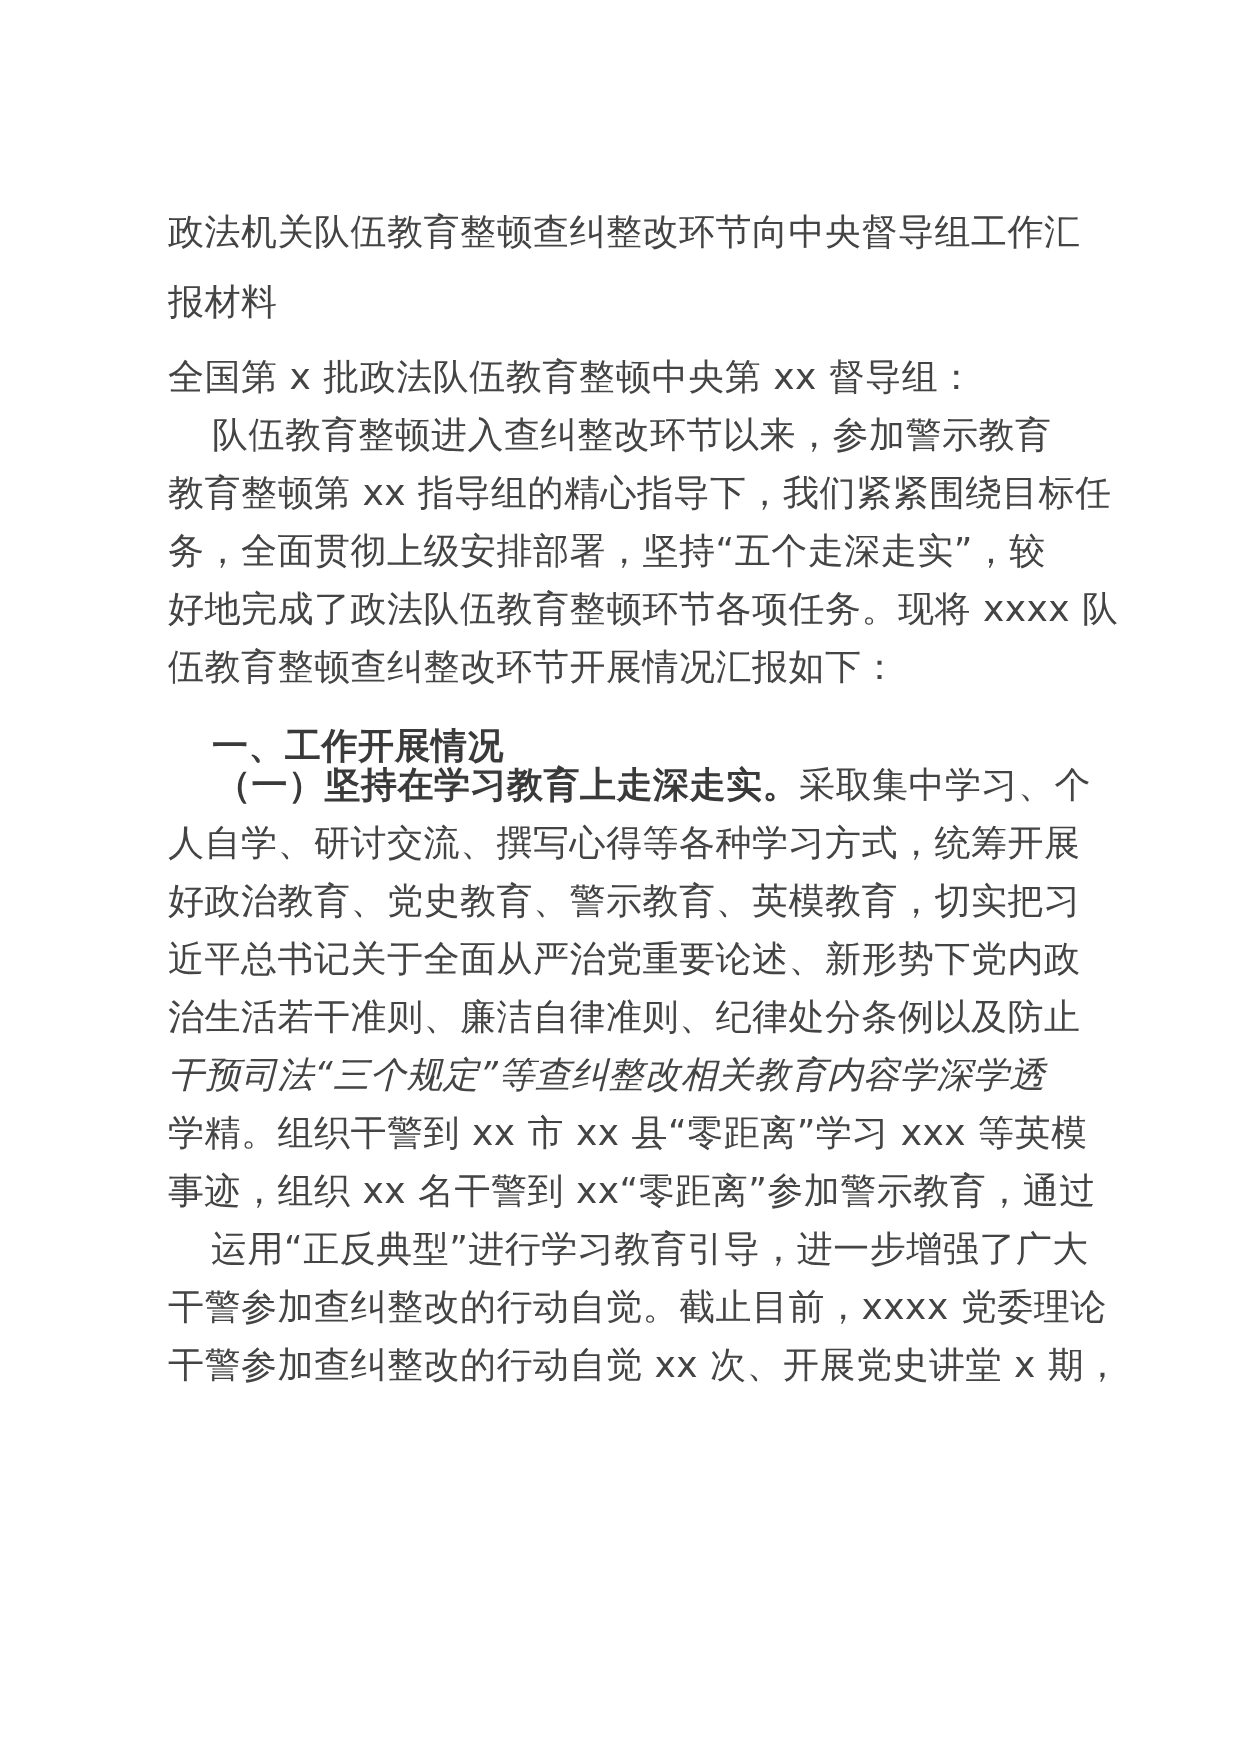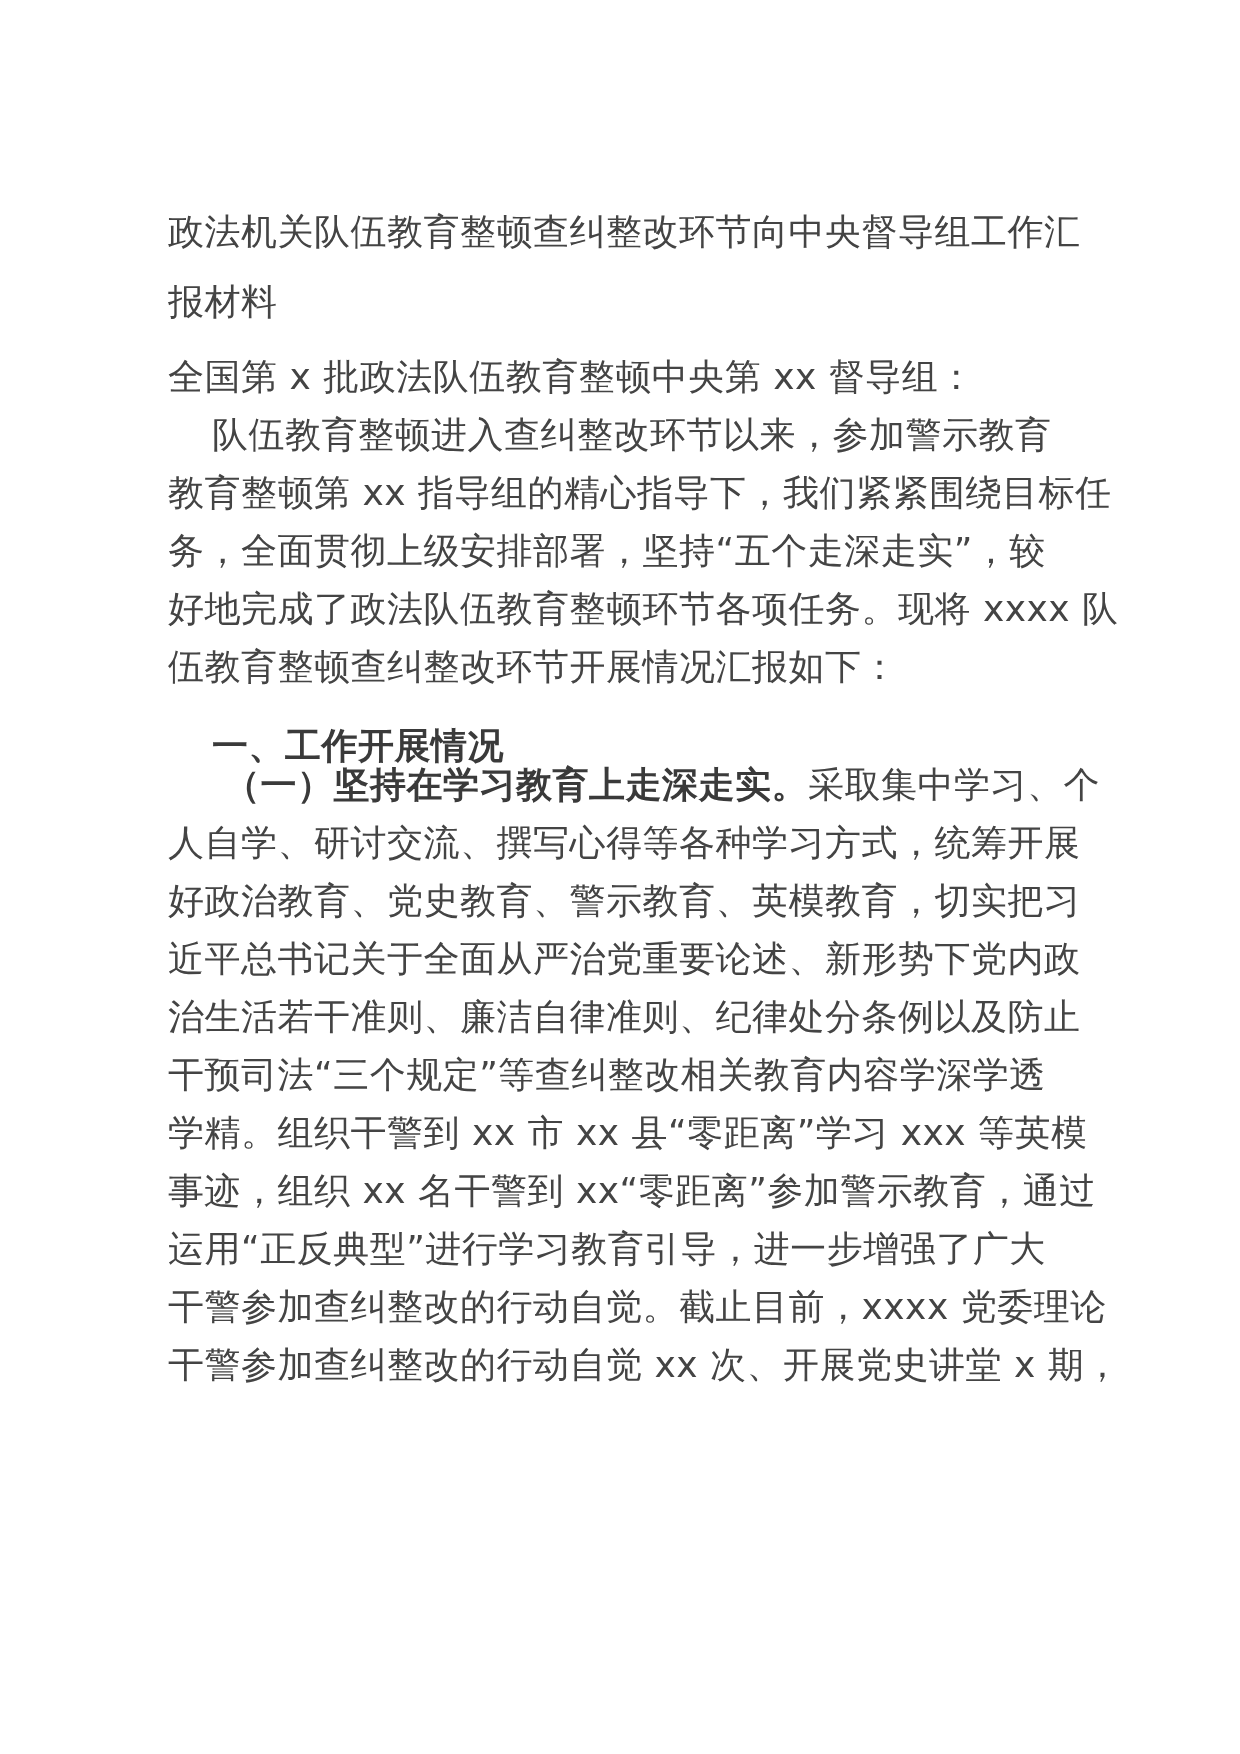--- a/index.html
+++ b/index.html
@@ -20,26 +20,26 @@
   <div class="line" style="top:359px;">全国第 x 批政法队伍教育整顿中央第 xx 督导组：</div>
 
   <div class="line indent" style="top:417px;">队伍教育整顿进入查纠整改环节以来，参加警示教育</div>
   <div class="line" style="top:475px;">教育整顿第 xx 指导组的精心指导下，我们紧紧围绕目标任</div>
   <div class="line" style="top:533px;">务，全面贯彻上级安排部署，坚持“五个走深走实”，较</div>
   <div class="line" style="top:591px;">好地完成了政法队伍教育整顿环节各项任务。现将 xxxx 队</div>
   <div class="line" style="top:649px;">伍教育整顿查纠整改环节开展情况汇报如下：</div>
 
   <div class="line indent bold" style="top:709px;margin-top:19px;">一、工作开展情况</div>
 
-  <div class="line" style="top:767px; left:224px;">
+  <div class="line" style="top:767px; left:215px;">
     <span class="bold">（一）坚持在学习教育上走深走实。</span><span>采取集中学习、个</span>
   </div>
   <div class="line" style="top:825px;">人自学、研讨交流、撰写心得等各种学习方式，统筹开展</div>
   <div class="line" style="top:883px;">好政治教育、党史教育、警示教育、英模教育，切实把习</div>
   <div class="line" style="top:941px;">近平总书记关于全面从严治党重要论述、新形势下党内政</div>
   <div class="line" style="top:999px;">治生活若干准则、廉洁自律准则、纪律处分条例以及防止</div>
-  <div class="line" style="top:1057px;">干预司法“三个规定”等查纠整改相关教育内容学深学透</div>
+  <div class="line" style="top:1057px;font-style:italic;">干预司法“三个规定”等查纠整改相关教育内容学深学透</div>
   <div class="line" style="top:1115px;">学精。组织干警到 xx 市 xx 县“零距离”学习 xxx 等英模</div>
   <div class="line" style="top:1173px;">事迹，组织 xx 名干警到 xx“零距离”参加警示教育，通过</div>
-  <div class="line" style="top:1231px;">运用“正反典型”进行学习教育引导，进一步增强了广大</div>
+  <div class="line" style="top:1231px;margin-left:43px;">运用“正反典型”进行学习教育引导，进一步增强了广大</div>
   <div class="line" style="top:1289px;">干警参加查纠整改的行动自觉。截止目前，xxxx 党委理论</div>
   <div class="line" style="top:1347px;">干警参加查纠整改的行动自觉 xx 次、开展党史讲堂 x 期，</div>
 </div>
 
 </body></html>

